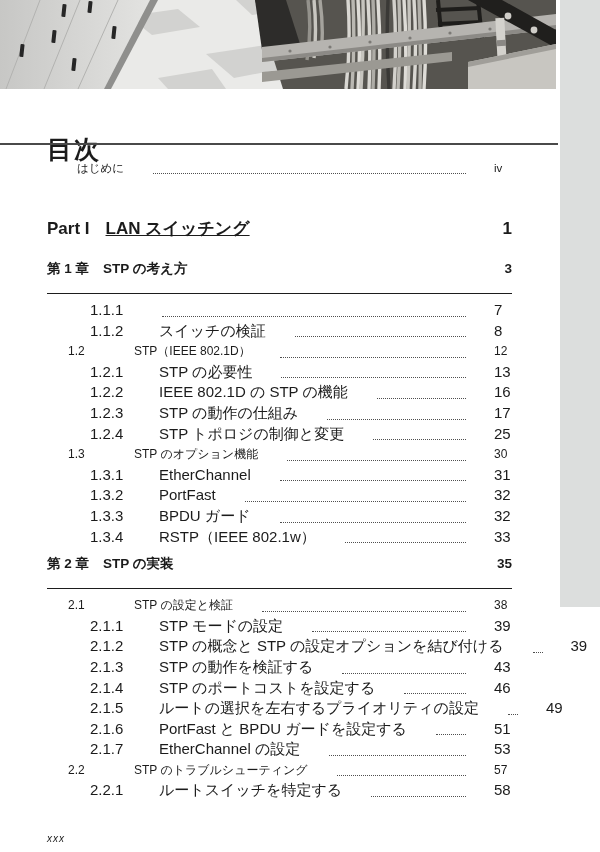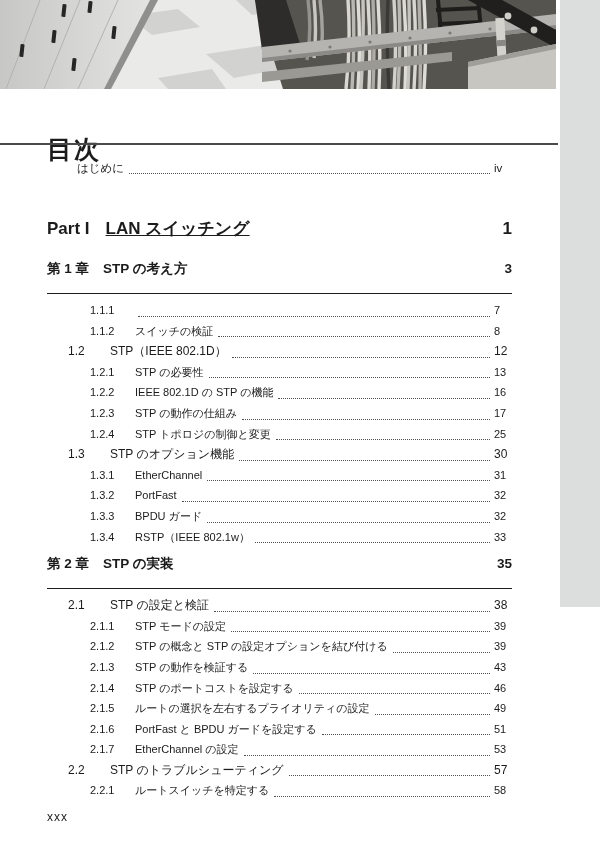--- a/index.html
+++ b/index.html
@@ -10,41 +10,41 @@
   }
   
   .photo{position:absolute;left:0;top:0;width:556px;height:89px;overflow:hidden;}
   
   .edge-strip{position:absolute;left:560px;top:0;width:40px;height:607px;background:#dcdedd;}
   
   .page-title{position:absolute;left:47px;top:116px;font-size:25px;font-weight:bold;letter-spacing:2px;}
   .title-rule{position:absolute;left:0;top:143px;width:558px;height:2px;background:#4a4a4a;}
   
   .toc{position:absolute;left:47px;top:158px;width:465px;}
-  .row{display:flex;align-items:flex-end;height:20.6px;line-height:20.6px;font-size:11px;white-space:nowrap;}
+  .row{display:flex;align-items:flex-end;height:20.6px;line-height:20.6px;font-size:11px;white-space:nowrap;gap:24px;}
   .row .num{flex:none;}
   .row .label{flex:none;padding-right:2px;}
   .row .dots{flex:1 1 auto;align-self:flex-end;height:0;border-bottom:1.7px dotted #4f4f4f;margin:0 2px 4px 3px;min-width:10px;}
   .row .pg{flex:none;min-width:18px;text-align:left;padding-left:2px;}
   .row.intro{padding-left:30px;font-size:11.5px;height:20px;line-height:20px;}
   .row.l2{padding-left:21px;font-size:12px;}
   .row.l2 .num{width:42px;}
-  .row.l3{padding-left:43px;font-size:11px;}
+  .row.l3{padding-left:43px;font-size:15px;}
   .row.l3 .num{width:45px;}
   .part-row{display:flex;align-items:baseline;margin-top:38px;height:26px;line-height:26px;font-size:17px;font-weight:bold;white-space:nowrap;}
   .part-row .title{margin-left:16px;text-decoration:underline;}
   .part-row .spacer{flex:1;}
   .chap-row{display:flex;align-items:baseline;height:17px;line-height:17px;font-size:13.5px;font-weight:bold;white-space:nowrap;
             padding-bottom:16px;border-bottom:1.5px solid #1d1d1d;}
   .chap-row .title{margin-left:14px;}
   .chap-row .spacer{flex:1;}
   .chap-row.first{margin-top:18px;margin-bottom:6px;}
   .chap-row.second{margin-top:8px;margin-bottom:6px;}
   
-  .folio{position:absolute;left:47px;top:810px;font-size:12px;letter-spacing:1px;}
+  .folio{position:absolute;left:47px;top:833px;font-size:10px;letter-spacing:1px;font-style:italic;}
 </style>
 </head>
 <body>
 
 <div class="photo">
   <svg width="556" height="89" viewBox="0 0 556 89">
     <defs>
       <linearGradient id="cab" x1="0" y1="0" x2="1" y2="0">
         <stop offset="0" stop-color="#c7c7c5"></stop>
           <stop offset="1" stop-color="#e3e3e1"></stop>

